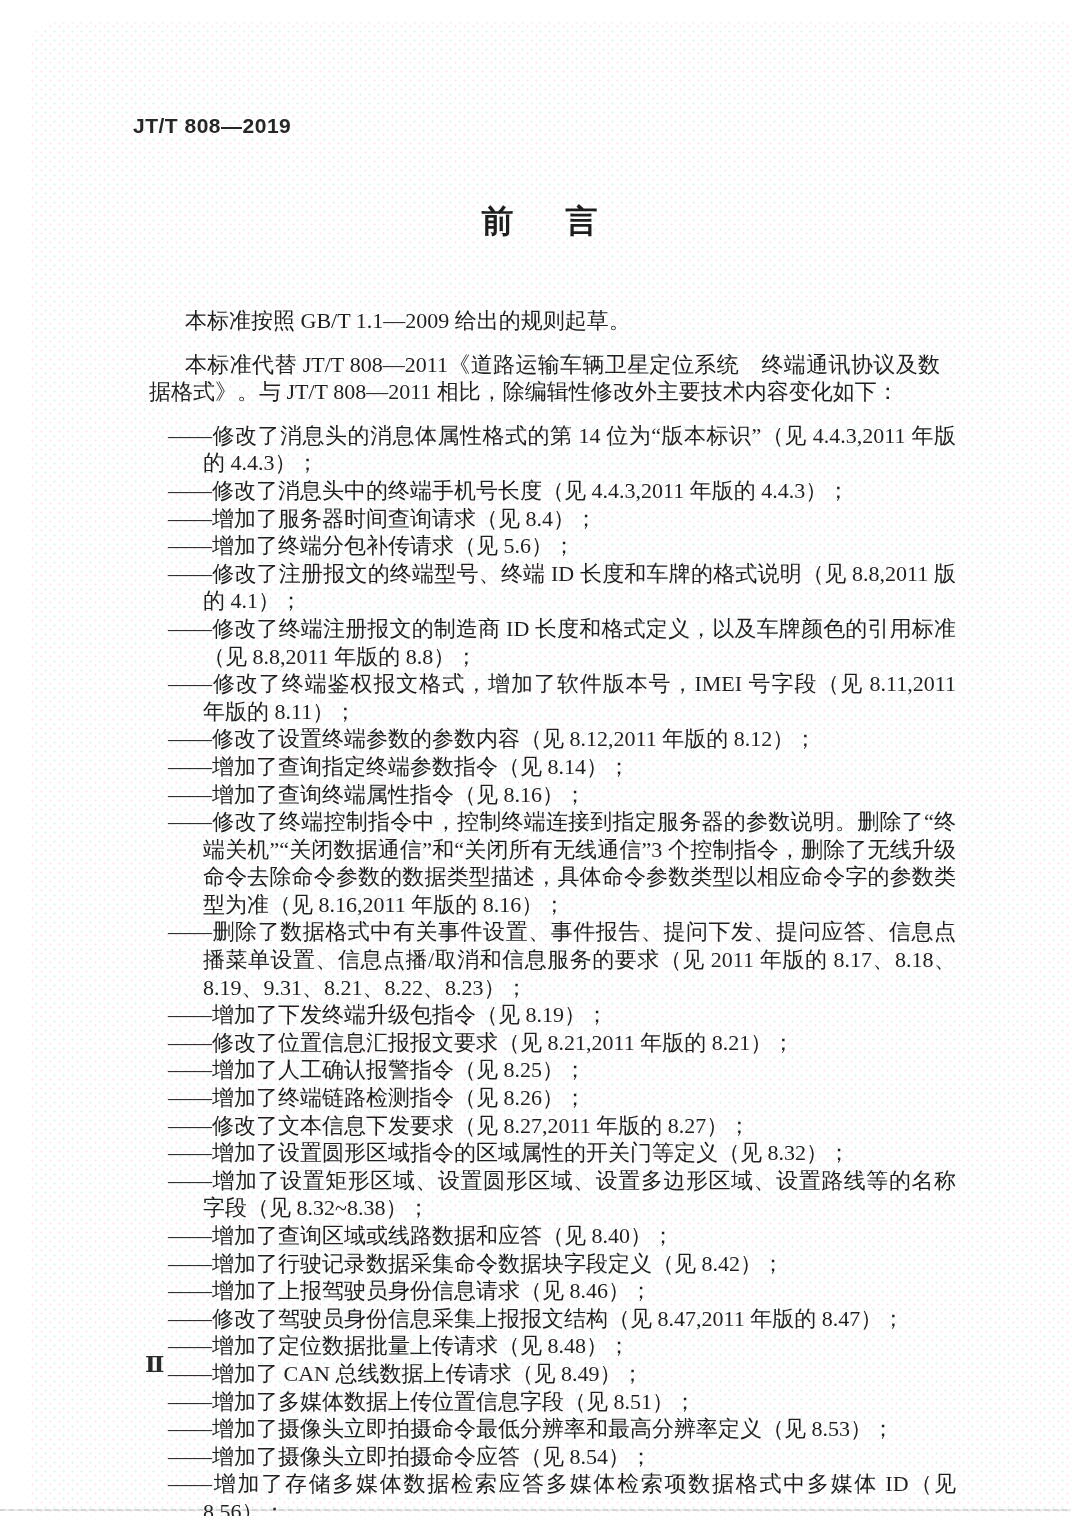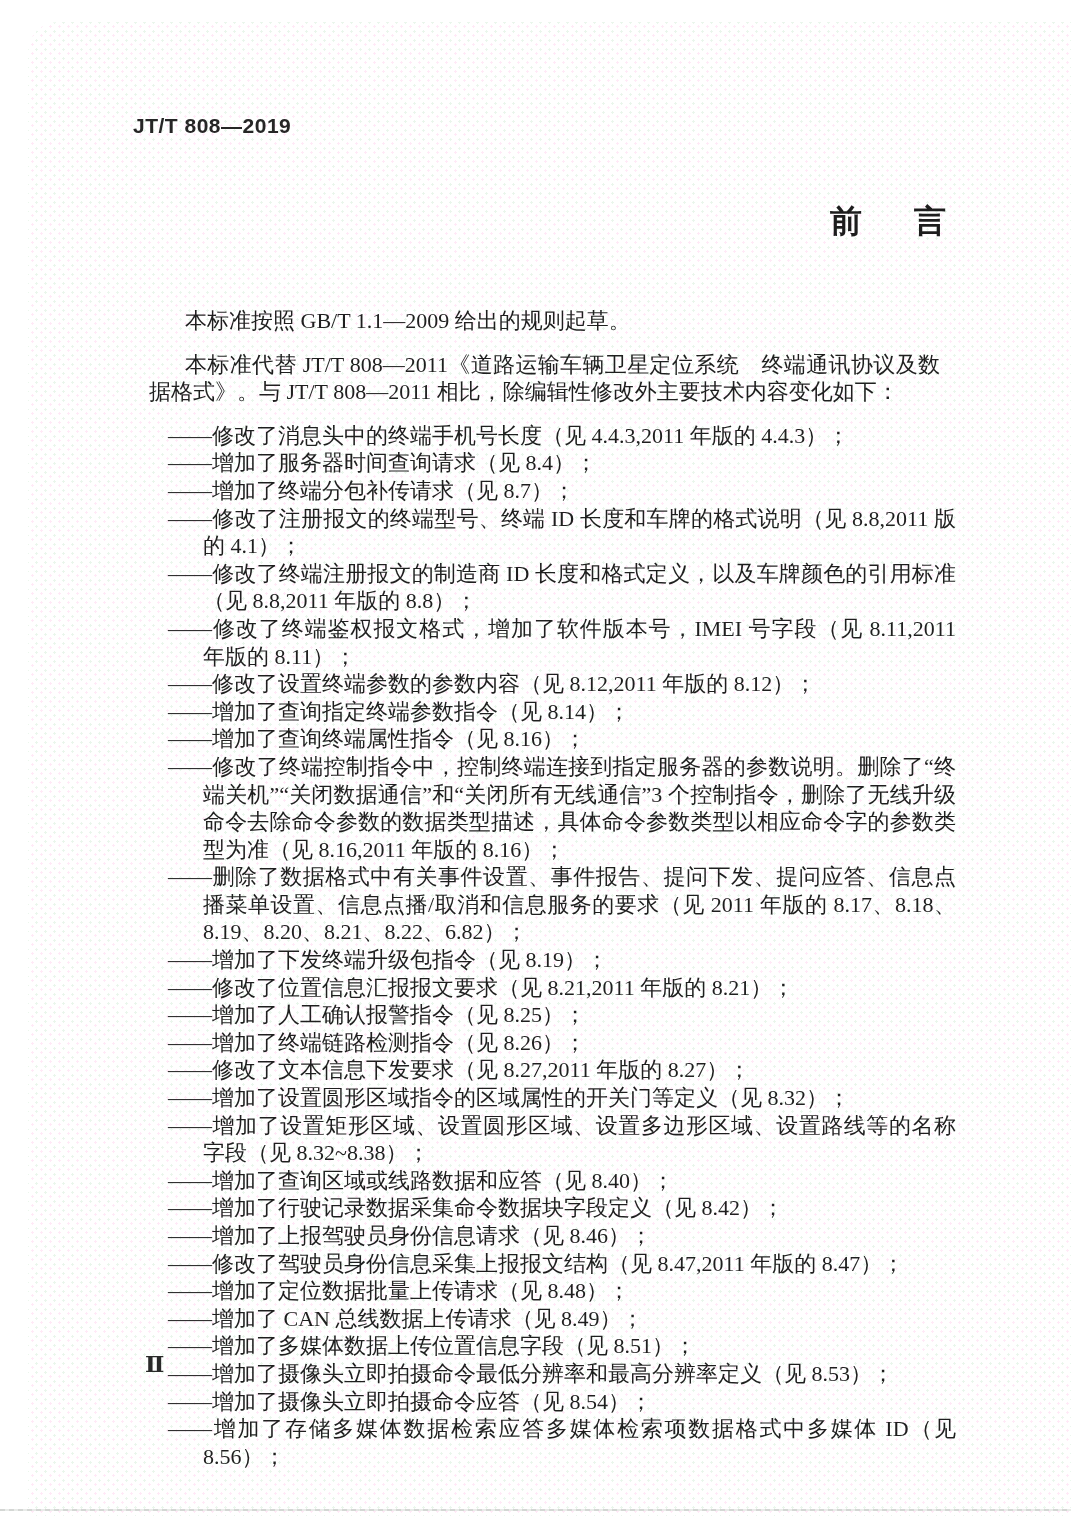--- a/index.html
+++ b/index.html
@@ -33,21 +33,21 @@
     background:repeating-linear-gradient(to right,#c9ccc9 0 5px, #e3e6e3 5px 9px);
     opacity:.8;
   }
   .header {
     position:absolute; left:133px; top:114px;
     font-family:"Liberation Sans","DejaVu Sans",sans-serif;
     font-weight:700; font-size:21px; letter-spacing:0.5px; color:#262626;
   }
   .title {
     position:absolute; left:133px; top:200px; width:823px; margin:0;
-    text-align:right;
+    text-align:center;
     font-family:"Liberation Sans","DejaVu Sans",sans-serif;
     font-weight:700; font-size:32px; color:#1d1d1d;
     letter-spacing:10px;
   }
   .content {
     position:absolute; left:133px; top:291px; width:823px;
     font-size:22px; line-height:27.6px;
     text-align:justify;
     color:#1f1f1f;
   }
@@ -70,31 +70,32 @@
 
   <div class="header">JT/T 808—2019</div>
 
   <h1 class="title">前　言</h1>
 
   <div class="content">
     <p class="para">本标准按照 GB/T 1.1—2009 给出的规则起草。</p>
     <p class="para">本标准代替 JT/T 808—2011《道路运输车辆卫星定位系统　终端通讯协议及数据格式》。与 JT/T 808—2011 相比，除编辑性修改外主要技术内容变化如下：</p>
 
     <div class="list">
+      <div class="item">——修改了消息头的消息体属性格式的第 14 位为“版本标识”（见 4.4.3,2011 年版的 4.4.3）；</div>
       <div class="item">——修改了消息头中的终端手机号长度（见 4.4.3,2011 年版的 4.4.3）；</div>
       <div class="item">——增加了服务器时间查询请求（见 8.4）；</div>
-      <div class="item">——增加了终端分包补传请求（见 8.7）；</div>
+      <div class="item">——增加了终端分包补传请求（见 5.6）；</div>
       <div class="item">——修改了注册报文的终端型号、终端 ID 长度和车牌的格式说明（见 8.8,2011 版的 4.1）；</div>
       <div class="item">——修改了终端注册报文的制造商 ID 长度和格式定义，以及车牌颜色的引用标准（见 8.8,2011 年版的 8.8）；</div>
       <div class="item">——修改了终端鉴权报文格式，增加了软件版本号，IMEI 号字段（见 8.11,2011 年版的 8.11）；</div>
       <div class="item">——修改了设置终端参数的参数内容（见 8.12,2011 年版的 8.12）；</div>
       <div class="item">——增加了查询指定终端参数指令（见 8.14）；</div>
       <div class="item">——增加了查询终端属性指令（见 8.16）；</div>
       <div class="item">——修改了终端控制指令中，控制终端连接到指定服务器的参数说明。删除了“终端关机”“关闭数据通信”和“关闭所有无线通信”3 个控制指令，删除了无线升级命令去除命令参数的数据类型描述，具体命令参数类型以相应命令字的参数类型为准（见 8.16,2011 年版的 8.16）；</div>
-      <div class="item">——删除了数据格式中有关事件设置、事件报告、提问下发、提问应答、信息点播菜单设置、信息点播/取消和信息服务的要求（见 2011 年版的 8.17、8.18、8.19、8.20、8.21、8.22、6.82）；</div>
+      <div class="item">——删除了数据格式中有关事件设置、事件报告、提问下发、提问应答、信息点播菜单设置、信息点播/取消和信息服务的要求（见 2011 年版的 8.17、8.18、8.19、9.31、8.21、8.22、8.23）；</div>
       <div class="item">——增加了下发终端升级包指令（见 8.19）；</div>
       <div class="item">——修改了位置信息汇报报文要求（见 8.21,2011 年版的 8.21）；</div>
       <div class="item">——增加了人工确认报警指令（见 8.25）；</div>
       <div class="item">——增加了终端链路检测指令（见 8.26）；</div>
       <div class="item">——修改了文本信息下发要求（见 8.27,2011 年版的 8.27）；</div>
       <div class="item">——增加了设置圆形区域指令的区域属性的开关门等定义（见 8.32）；</div>
       <div class="item">——增加了设置矩形区域、设置圆形区域、设置多边形区域、设置路线等的名称字段（见 8.32~8.38）；</div>
       <div class="item">——增加了查询区域或线路数据和应答（见 8.40）；</div>
       <div class="item">——增加了行驶记录数据采集命令数据块字段定义（见 8.42）；</div>
       <div class="item">——增加了上报驾驶员身份信息请求（见 8.46）；</div>

